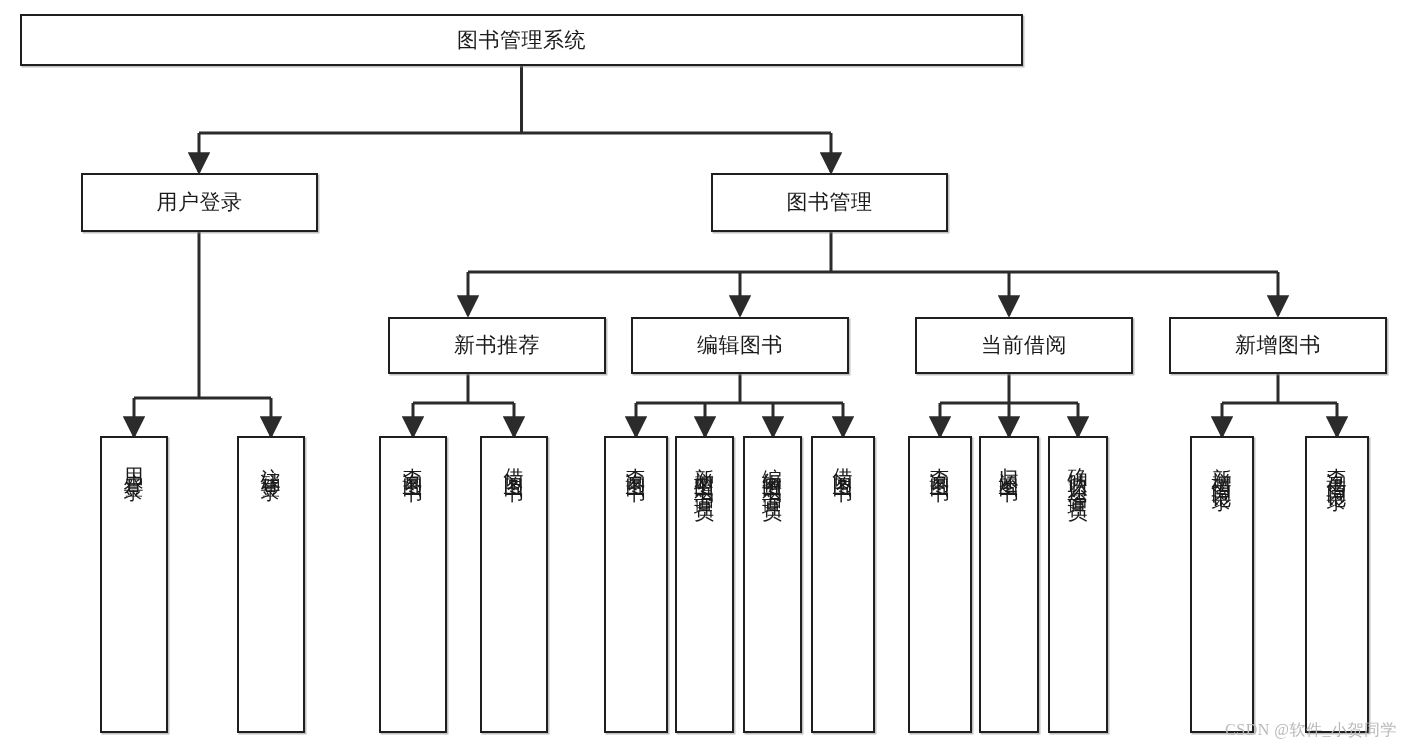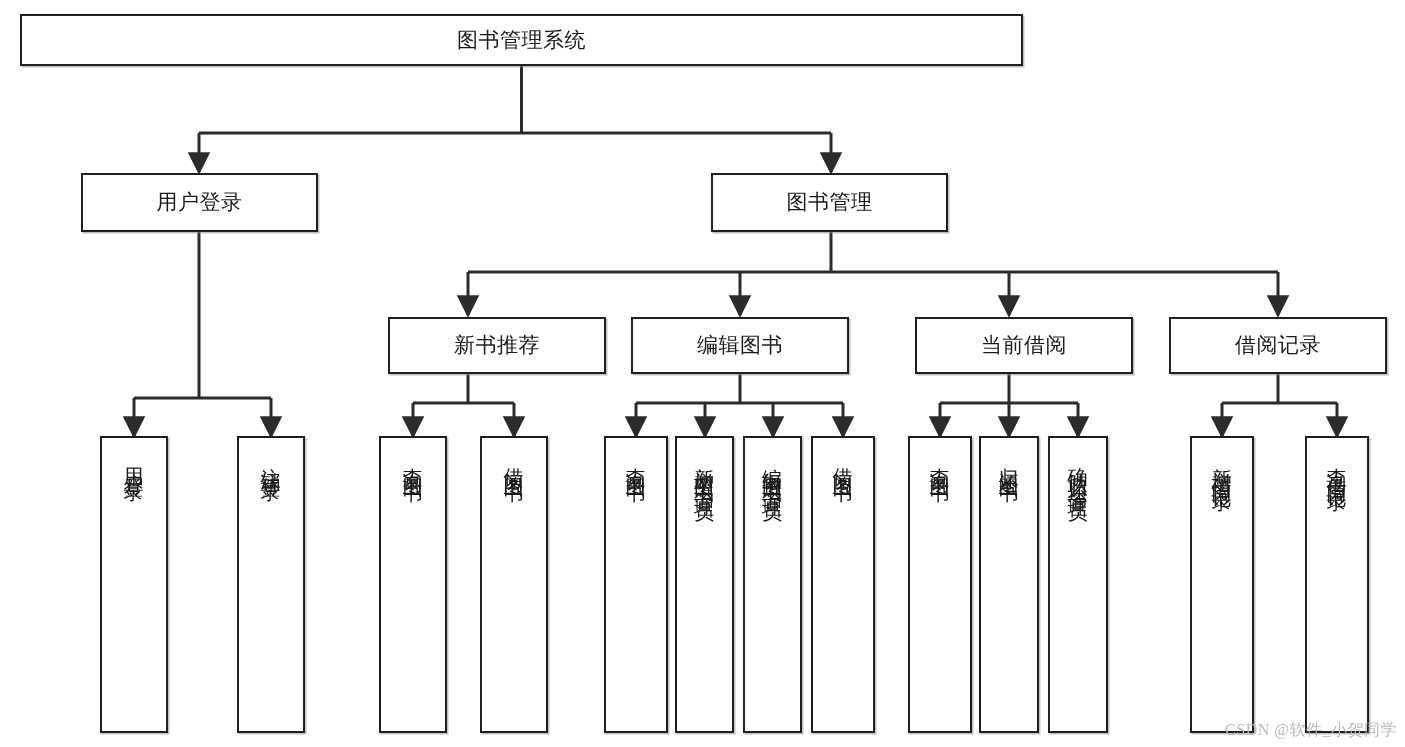--- a/index.html
+++ b/index.html
@@ -135,21 +135,21 @@
   <div class="node horiz" style="left:360px; top:317px; width:218px; height:57px;margin-left:28px;">
     <span class="label">新书推荐</span>
   </div>
   <div class="node horiz" style="left:631px; top:317px; width:218px; height:57px;">
     <span class="label">编辑图书</span>
   </div>
   <div class="node horiz" style="left:900px; top:317px; width:218px; height:57px;margin-left:15px;">
     <span class="label">当前借阅</span>
   </div>
   <div class="node horiz" style="left:1169px; top:317px; width:218px; height:57px;">
-    <span class="label">借阅记录</span>
+    <span class="label">新增图书</span>
   </div>
 
   <div class="node vert" style="left:100px; top:436px; width:68px; height:297px;">
     <span class="label">用户登录</span>
   </div>
   <div class="node vert" style="left:237px; top:436px; width:68px; height:297px;">
     <span class="label">注销登录</span>
   </div>
 
   <div class="node vert" style="left:379px; top:436px; width:68px; height:297px;">

